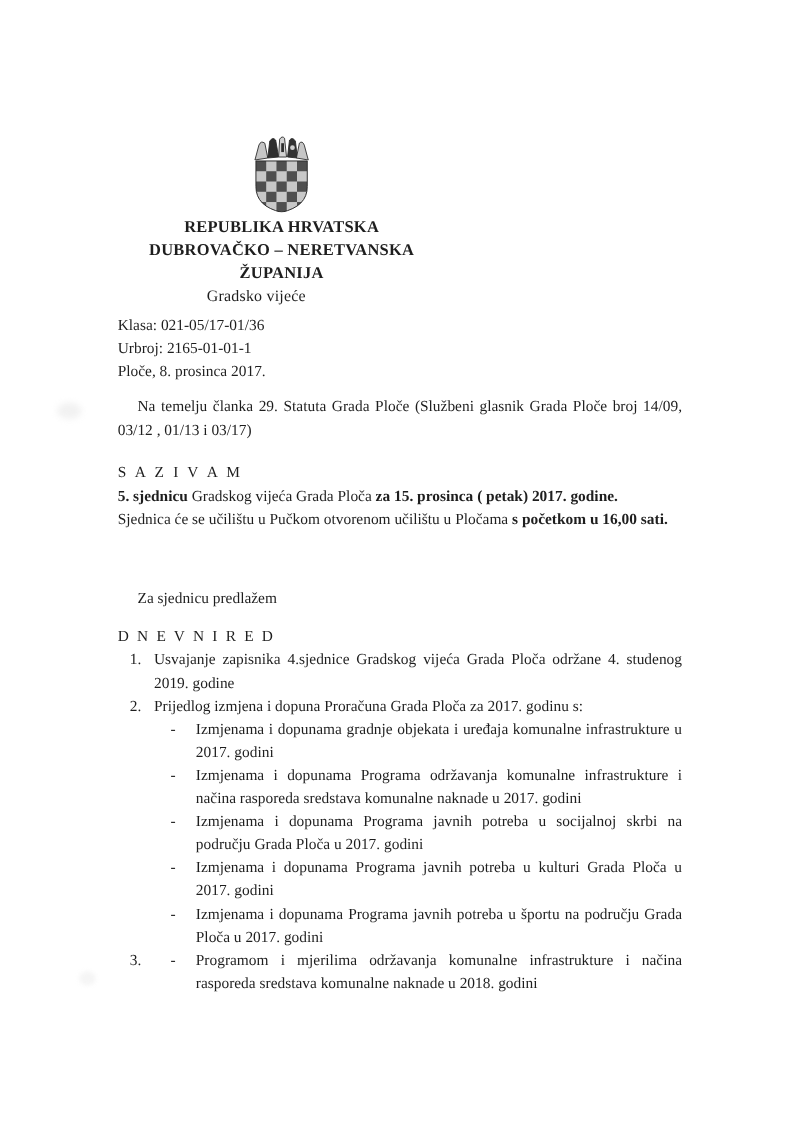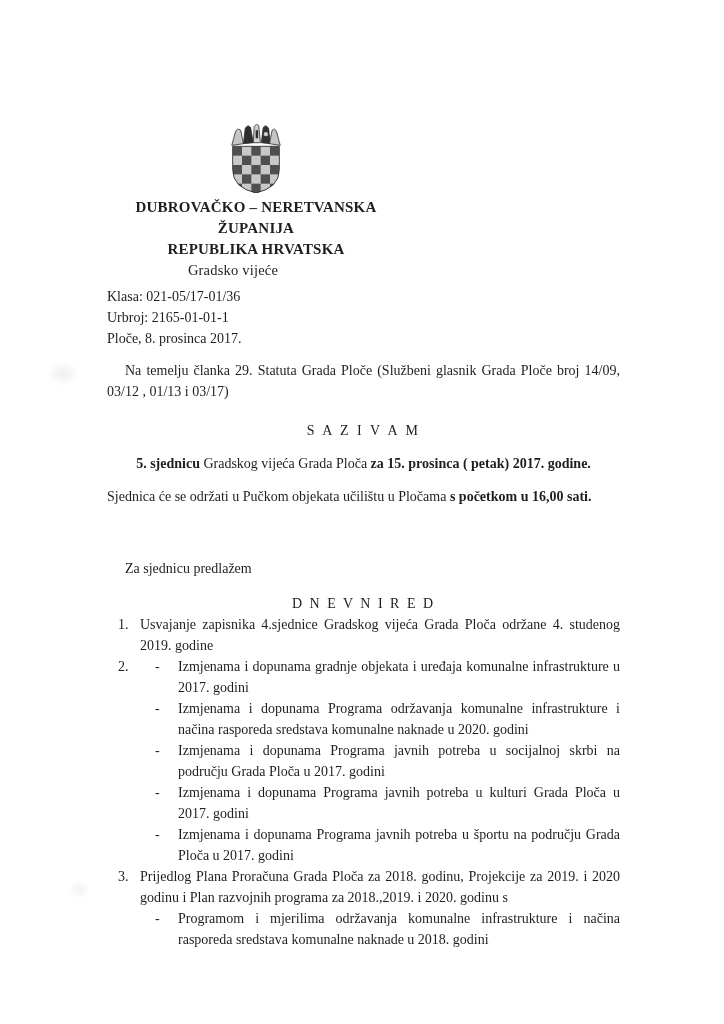--- a/index.html
+++ b/index.html
@@ -26,23 +26,23 @@
   .coat svg { display: block; margin: 0 auto; }
   .h-line { font-weight: bold; font-size: 15px; line-height: 21px; letter-spacing: .2px; }
   .h-line.sub { font-weight: normal; font-size: 14.5px; transform: translateX(-23px); }
 
   .body-col { padding: 0 104px 0 107px; }
   .meta { margin-top: 5px; }
   .meta div { line-height: 21px; }
 
   .intro { margin: 11px 0 0 0; text-indent: 18px; text-align: justify; }
 
-  .title-spaced { text-align: center; letter-spacing: 2.5px; }
+  .title-spaced { text-align: left; letter-spacing: 2.5px; }
   .sazivam { margin-top: 18px; }
-  .session-line { margin: 12px; text-align: center; }
+  .session-line { margin: 0; }
   .venue-line { margin: 0; text-align: justify; }
   .bold { font-weight: bold; }
 
   .proposal { margin: 51px 0 0 0; text-indent: 18px; }
   .agenda-title { margin-top: 14px; letter-spacing: 2px; }
 
   ol.agenda { list-style: none; margin: 0; padding: 0; }
   li.agenda-item { display: flex; }
   .num { flex: none; width: 33px; padding-left: 11px; box-sizing: border-box; }
   .item-body { flex: 1; min-width: 0; }
@@ -91,84 +91,84 @@
             <rect x="14.4" y="57.2" width="10.4" height="10.4"></rect>
               <rect x="35.2" y="57.2" width="10.4" height="10.4"></rect>
             <rect x="4" y="67.6" width="10.4" height="10.4"></rect>
               <rect x="24.8" y="67.6" width="10.4" height="10.4"></rect>
               <rect x="45.6" y="67.6" width="10.4" height="10.4"></rect>
           </g>
         </g>
         <path d="M4,26 H56 V52 Q56,72 30,78 Q4,72 4,52 Z" fill="none" stroke="#2b2b2b" stroke-width="1"></path>
       </svg>
     </div>
+    <div class="h-line">REPUBLIKA HRVATSKA</div>
     <div class="h-line">DUBROVAČKO – NERETVANSKA ŽUPANIJA</div>
-    <div class="h-line">REPUBLIKA HRVATSKA</div>
     <div class="h-line sub">Gradsko vijeće</div>
   </div>
 
   <div class="body-col">
 
     <div class="meta">
       <div>Klasa: 021-05/17-01/36</div>
       <div>Urbroj: 2165-01-01-1</div>
       <div>Ploče, 8. prosinca 2017.</div>
     </div>
 
     <p class="intro">Na temelju članka 29. Statuta Grada Ploče (Službeni glasnik Grada Ploče broj 14/09, 03/12 , 01/13 i 03/17)</p>
 
     <div class="title-spaced sazivam">S A Z I V A M</div>
 
     <p class="session-line"><span class="bold">5. sjednicu</span><span> Gradskog vijeća Grada Ploča </span><span class="bold">za  15. prosinca ( petak) 2017. godine.</span></p>
 
-    <p class="venue-line"><span>Sjednica će se održati u Pučkom objekata učilištu u Pločama </span><span class="bold">s početkom u 16,00 sati.</span></p>
+    <p class="venue-line"><span>Sjednica će se učilištu u Pučkom otvorenom učilištu u Pločama </span><span class="bold">s početkom u 16,00 sati.</span></p>
 
     <p class="proposal">Za sjednicu predlažem</p>
 
     <div class="title-spaced agenda-title">D N E V N I  R E D</div>
 
     <ol class="agenda">
 
       <li class="agenda-item">
         <span class="num">1.</span>
         <div class="item-body">
           <div class="item-text">Usvajanje zapisnika 4.sjednice Gradskog vijeća Grada  Ploča održane 4. studenog 2019. godine</div>
         </div>
       </li>
 
       <li class="agenda-item">
         <span class="num">2.</span>
         <div class="item-body">
+          <div class="item-text">Prijedlog izmjena i dopuna Proračuna Grada Ploča za 2017. godinu s:</div>
           <div class="sub-row">
             <span class="dash">-</span>
             <div class="sub-text">Izmjenama i dopunama gradnje objekata i uređaja komunalne infrastrukture u 2017. godini</div>
           </div>
           <div class="sub-row">
             <span class="dash">-</span>
-            <div class="sub-text">Izmjenama i dopunama Programa održavanja komunalne infrastrukture i načina rasporeda sredstava komunalne naknade u 2020. godini</div>
+            <div class="sub-text">Izmjenama i dopunama Programa održavanja komunalne infrastrukture i načina rasporeda sredstava komunalne naknade u 2017. godini</div>
           </div>
           <div class="sub-row">
             <span class="dash">-</span>
             <div class="sub-text">Izmjenama i dopunama Programa javnih potreba u socijalnoj skrbi na području Grada Ploča u 2017. godini</div>
           </div>
           <div class="sub-row">
             <span class="dash">-</span>
             <div class="sub-text">Izmjenama i dopunama Programa javnih potreba u kulturi Grada Ploča u 2017. godini</div>
           </div>
           <div class="sub-row">
             <span class="dash">-</span>
             <div class="sub-text">Izmjenama i dopunama Programa javnih potreba u športu na području Grada Ploča u 2017. godini</div>
           </div>
         </div>
       </li>
 
       <li class="agenda-item">
         <span class="num">3.</span>
         <div class="item-body">
-          <div class="item-text">Prijedlog Plana Proračuna Grada Ploča za 2018. godinu, Projekcije za 2019. i 2020 godinu i Plan razvojnih programa za 2018.,2019. i 2020. godinu s</div>
           <div class="sub-row">
             <span class="dash">-</span>
             <div class="sub-text">Programom i mjerilima održavanja komunalne infrastrukture i načina rasporeda sredstava komunalne naknade u 2018. godini</div>
           </div>
         </div>
       </li>
 
     </ol>
   </div>
 </div>

